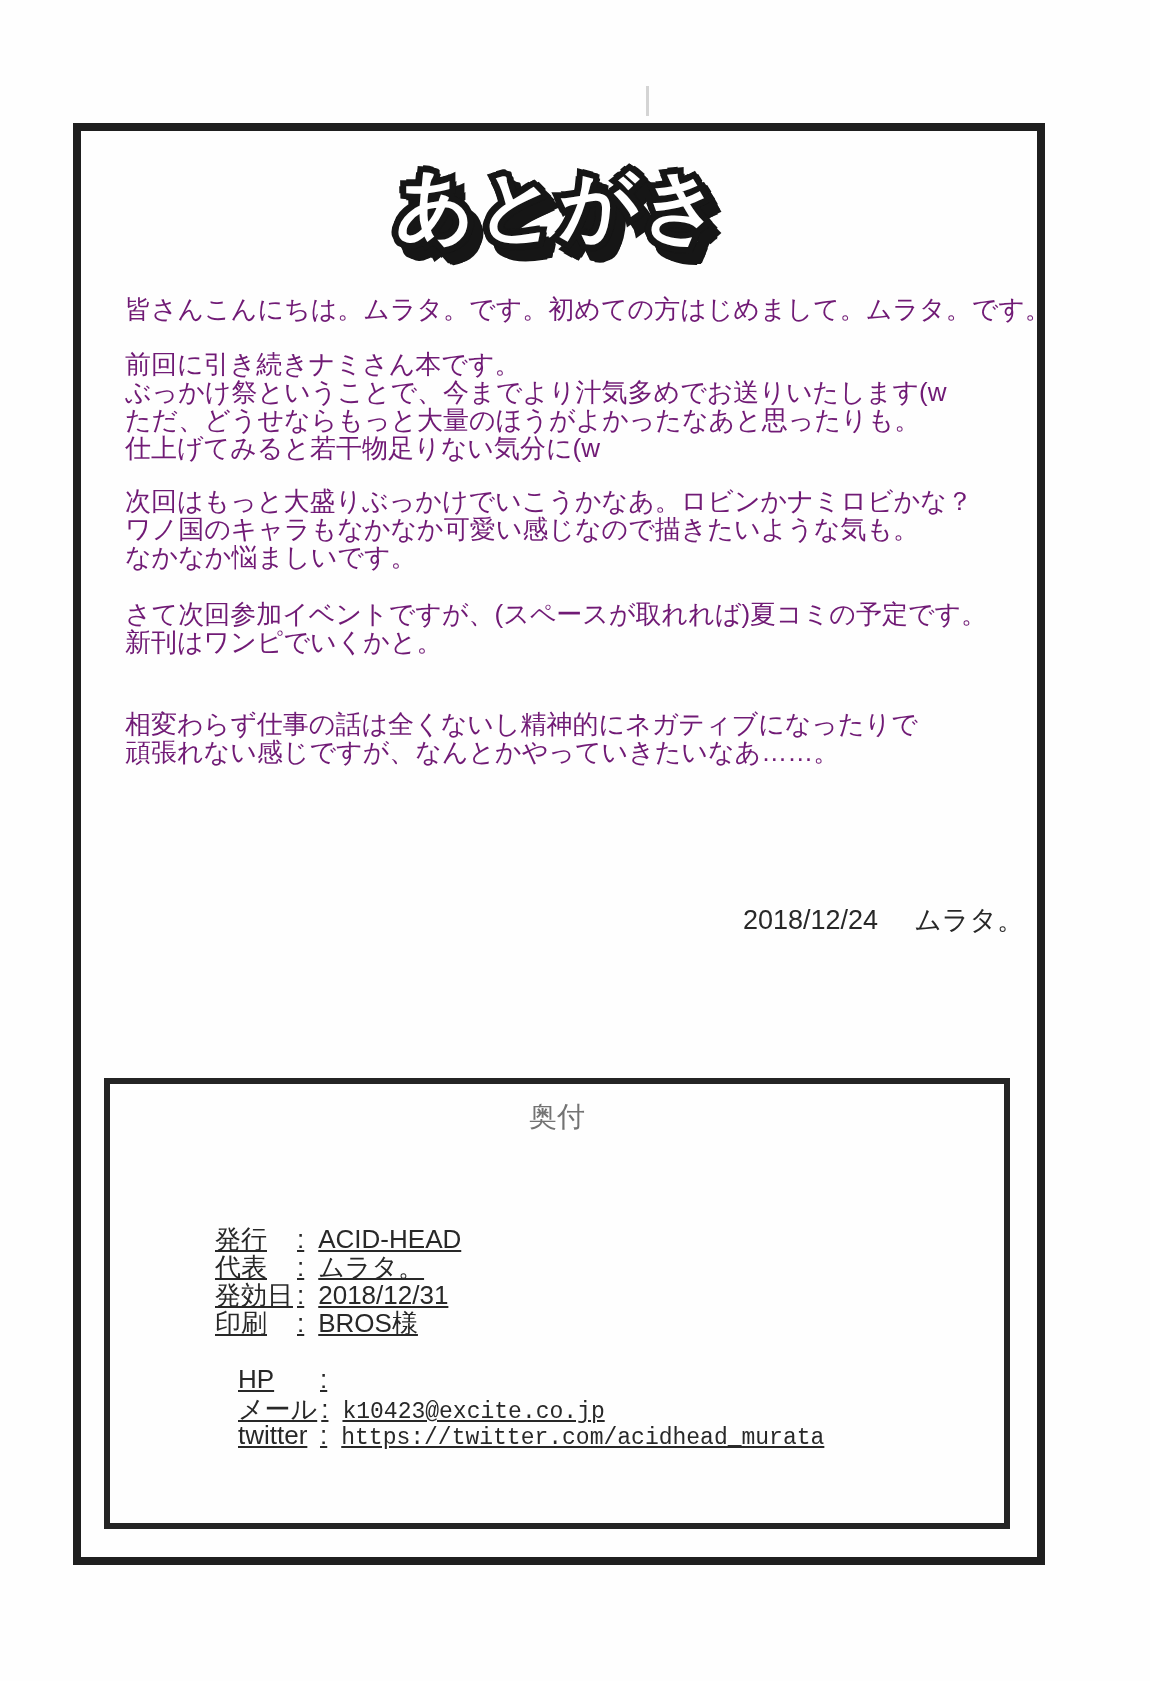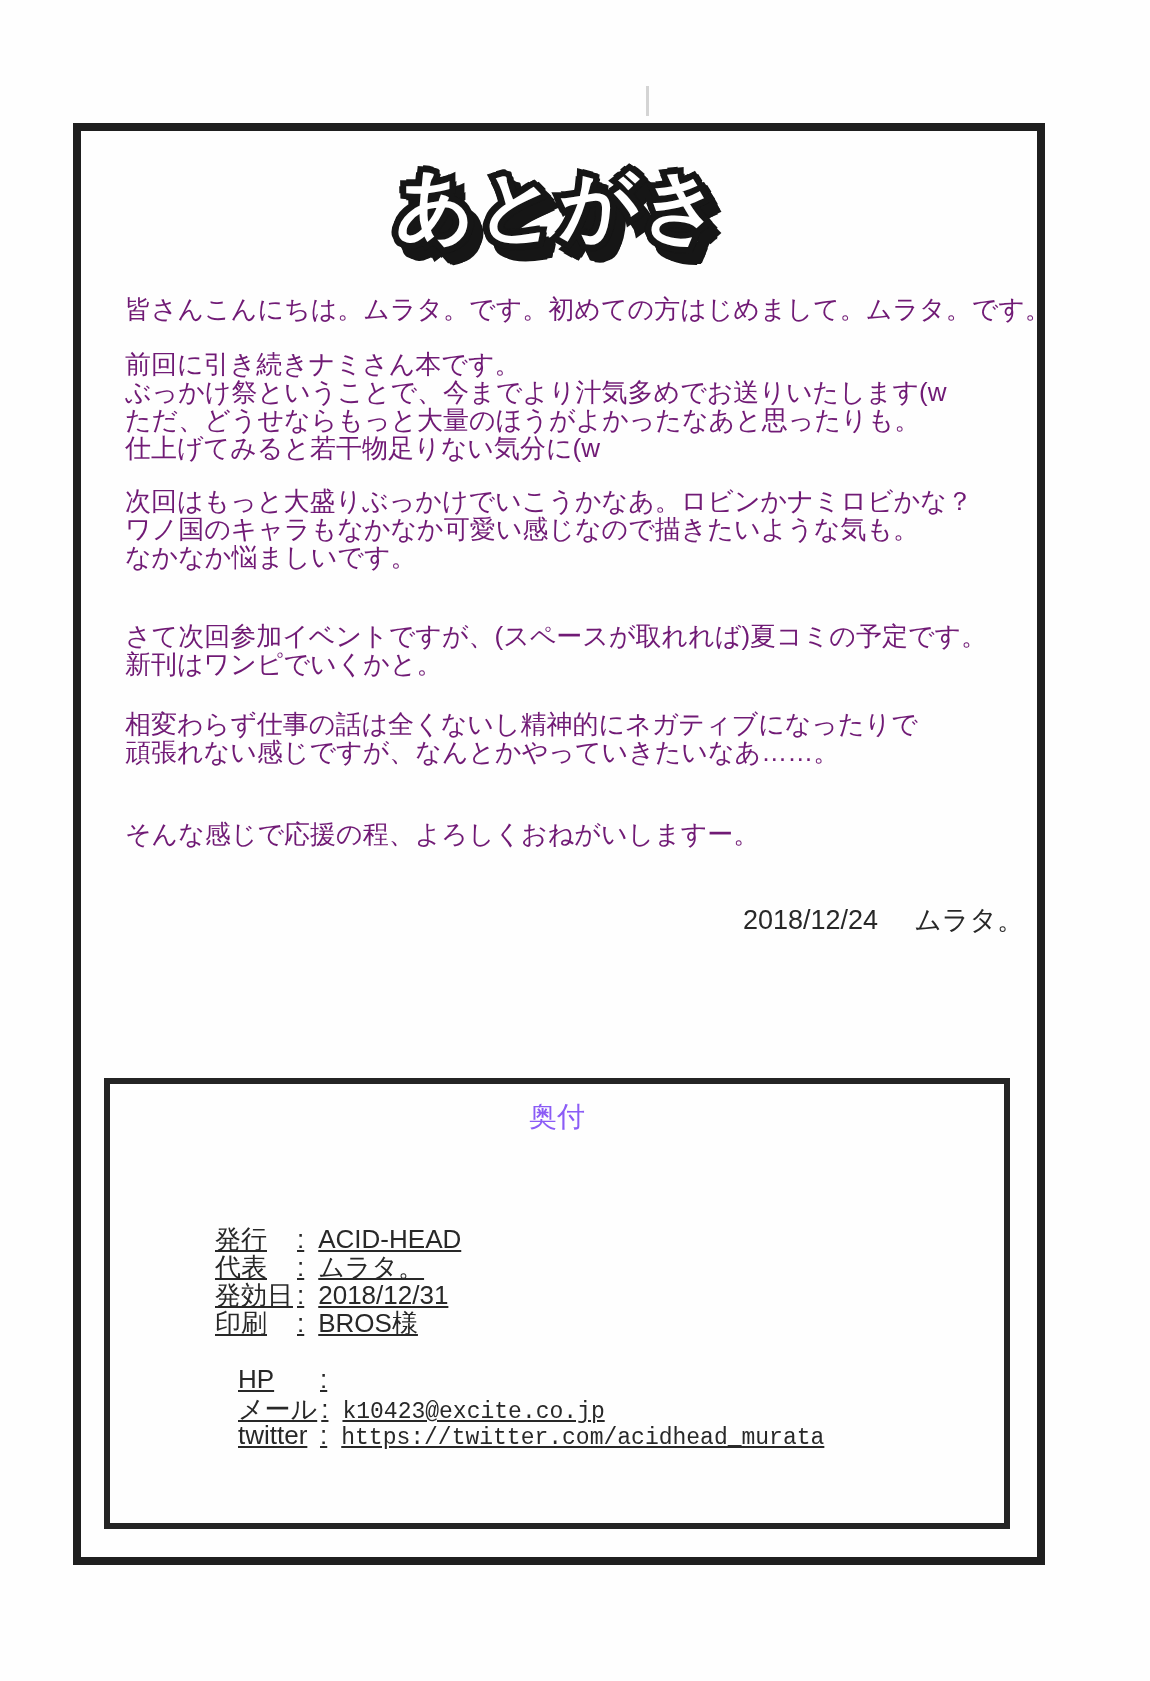--- a/index.html
+++ b/index.html
@@ -61,21 +61,21 @@
   
   .colophon-box {
     position:absolute; left:104px; top:1078px;
     width:906px; height:451px;
     border:6px solid #242424;
     box-sizing:border-box;
     background:#fefefe;
   }
   .colophon-title {
     position:absolute; left:104px; top:1098px; width:906px;
-    text-align:center; font-size:28px; color:#8b5cf6;
+    text-align:center; font-size:28px; color:#737373;
   }
   .rows { position:absolute; left:215px; font-size:26px; color:#282828; }
   .rows.pub { top:1222px; }
   .rows.contact { top:1364px;margin-left:23px; }
   .crow { display:flex; align-items:baseline; height:28px; white-space:nowrap;text-decoration:underline; }
   .crow .lbl { display:inline-block; min-width:78px; }
   .crow .sep { margin:0 14px 0 4px; }
   .crow .val {}
   .crow .val.mono {
     font-family:"Liberation Mono","DejaVu Sans Mono",monospace;
@@ -112,33 +112,30 @@
     <div class="line">ただ、どうせならもっと大量のほうがよかったなあと思ったりも。</div>
     <div class="line">仕上げてみると若干物足りない気分に(w</div>
   </div>
 
   <div class="para" style="top:487px">
     <div class="line">次回はもっと大盛りぶっかけでいこうかなあ。ロビンかナミロビかな？</div>
     <div class="line">ワノ国のキャラもなかなか可愛い感じなので描きたいような気も。</div>
     <div class="line">なかなか悩ましいです。</div>
   </div>
 
-  <div class="para" style="top:622px">
+  <div class="para" style="top:600px">
     <div class="line">さて次回参加イベントですが、(スペースが取れれば)夏コミの予定です。</div>
     <div class="line">新刊はワンピでいくかと。</div>
   </div>
 
   <div class="para" style="top:710px">
     <div class="line">相変わらず仕事の話は全くないし精神的にネガティブになったりで</div>
     <div class="line">頑張れない感じですが、なんとかやっていきたいなあ……。</div>
   </div>
 
-  <div class="para" style="top:820px">
-    <div class="line">そんな感じで応援の程、よろしくおねがいしますー。</div>
-  </div>
 
   <div class="signoff">
     <span>2018/12/24</span><span class="name">ムラタ。</span>
   </div>
 
   <div class="colophon-box"></div>
   <div class="colophon-title">奥付</div>
 
   <div class="rows pub">
     <div class="crow">

